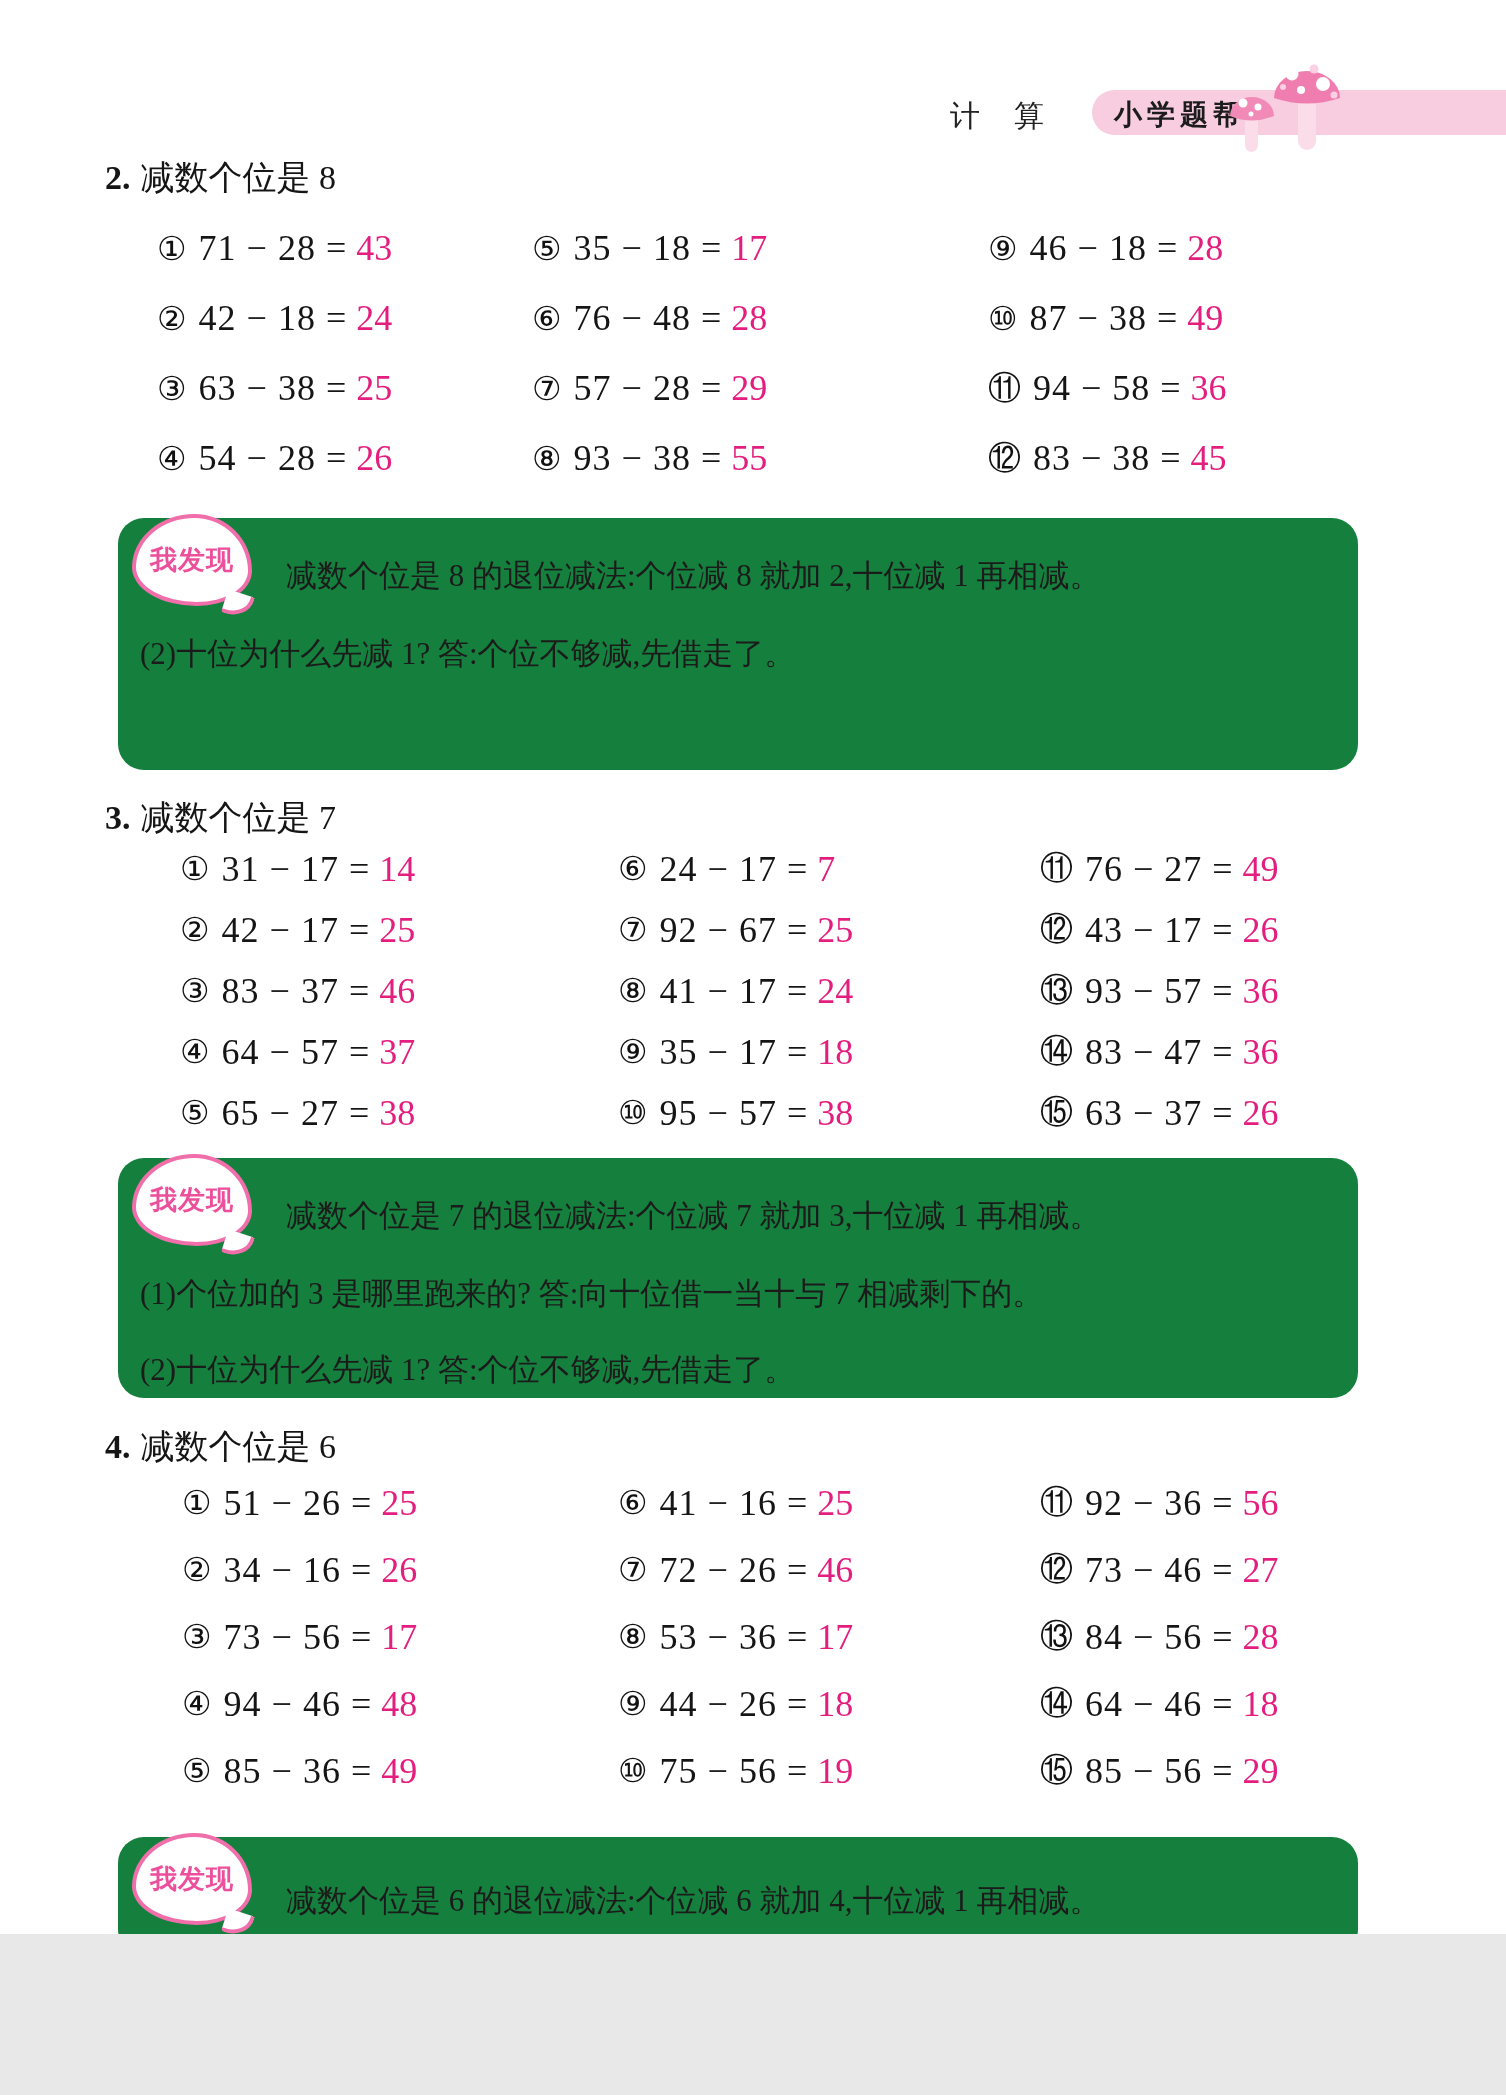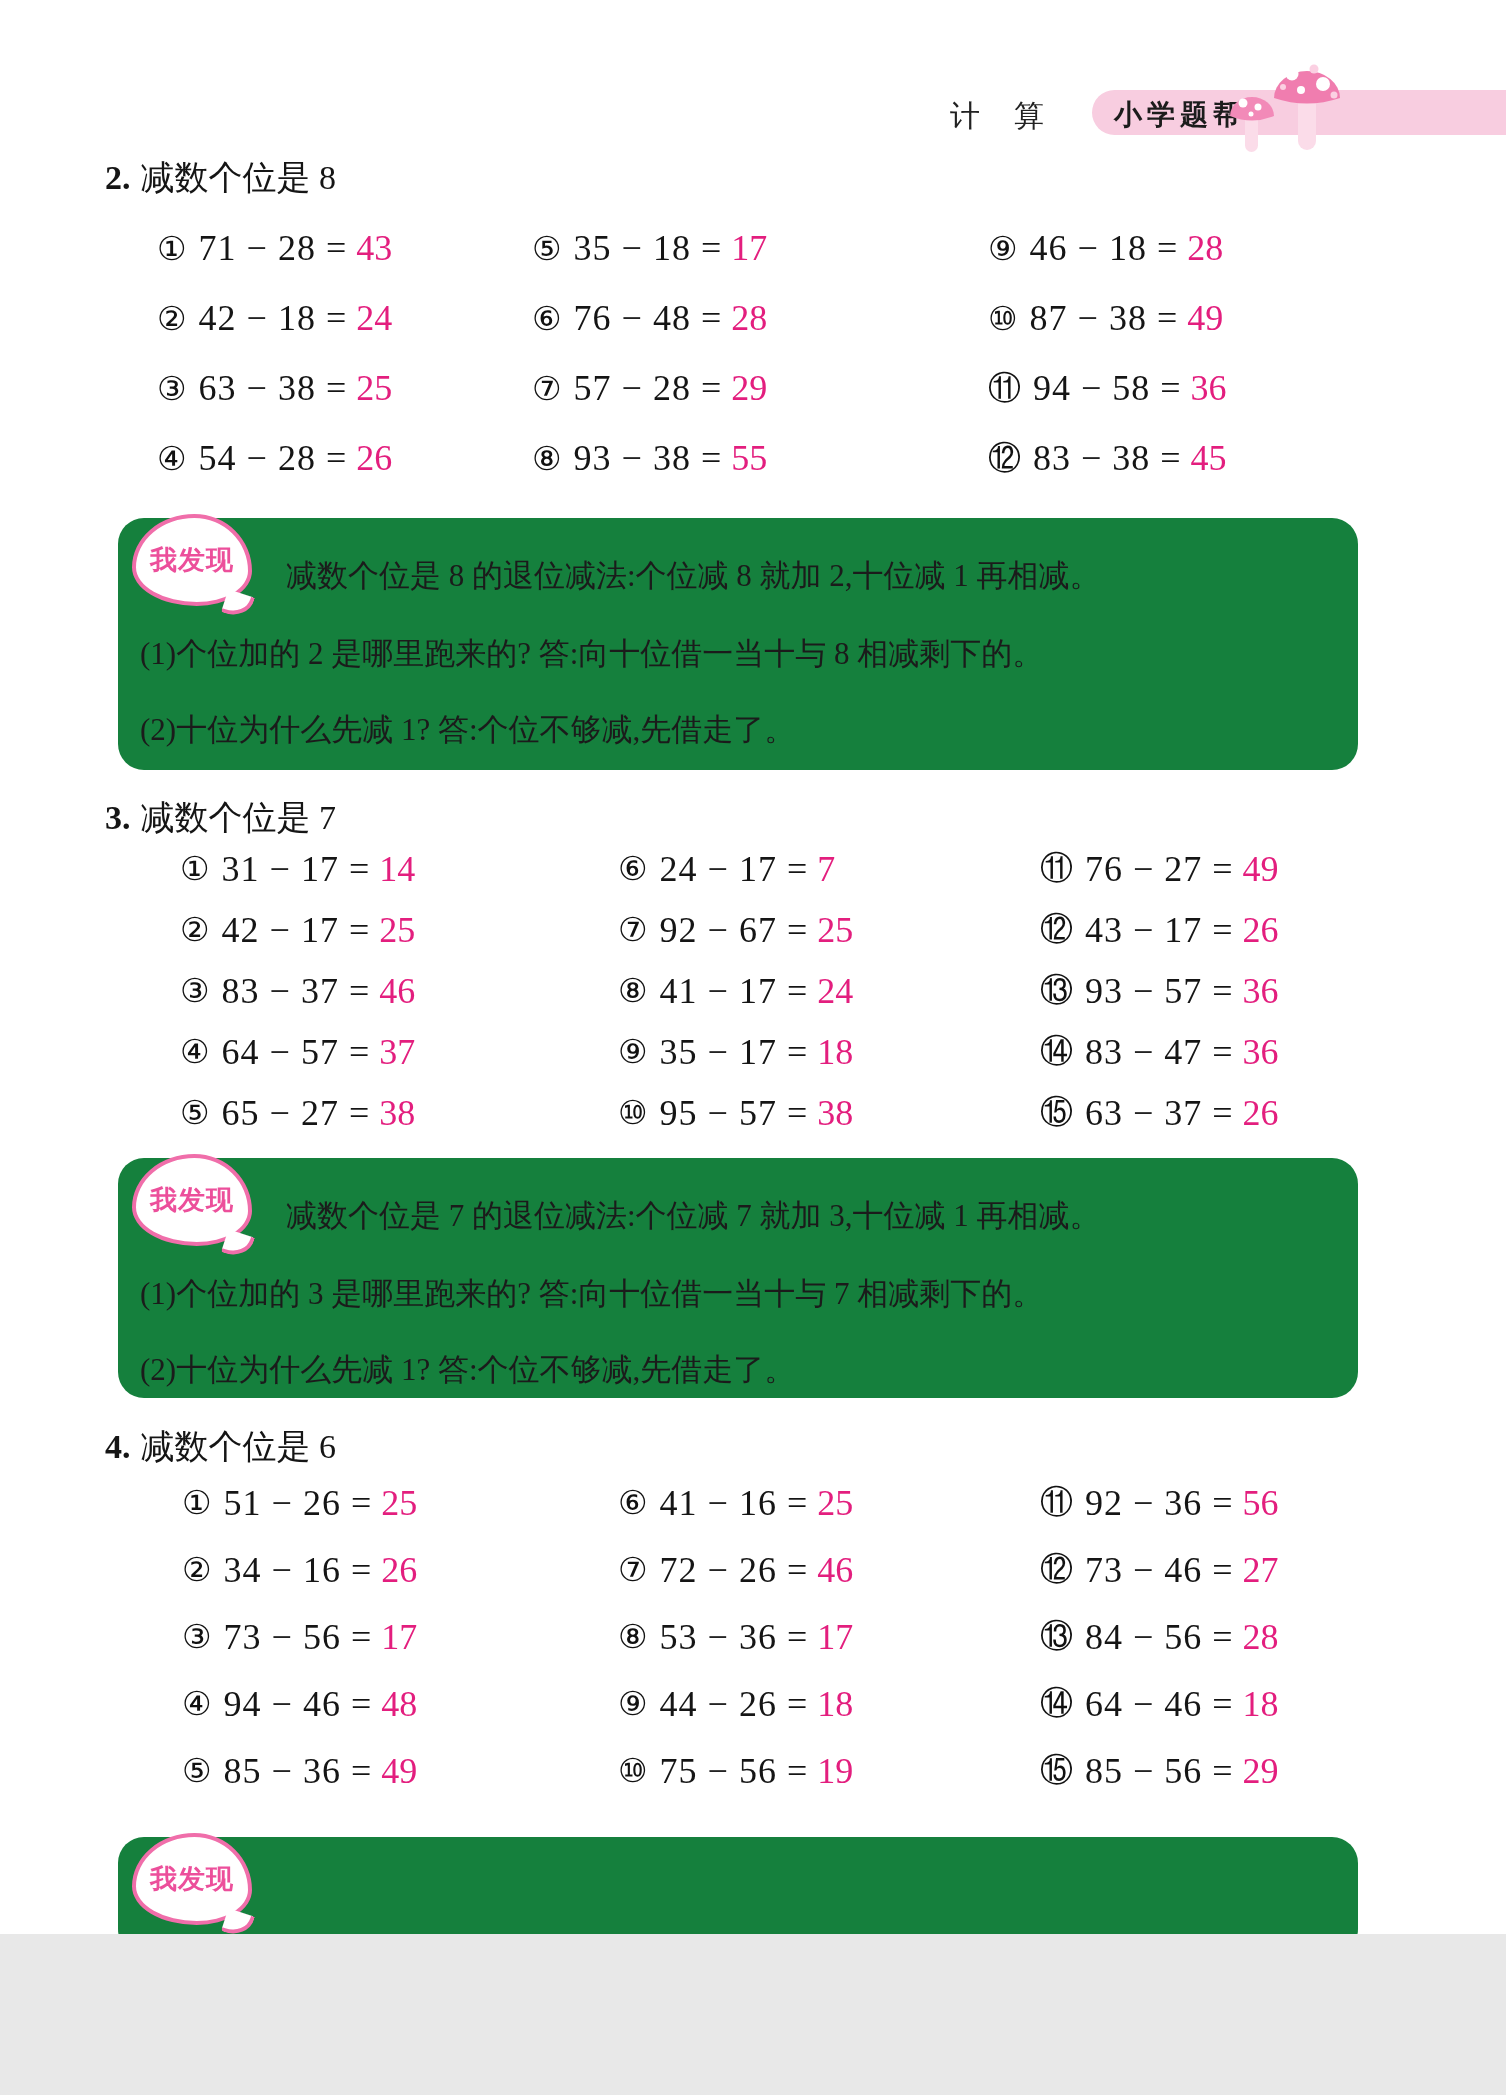--- a/index.html
+++ b/index.html
@@ -182,21 +182,20 @@
         <span class="ans">45</span>
       </div>
     </div>
   <div class="callout co1">
     <div class="badge">
       <span class="badge-label">我发现</span>
     </div>
     <div class="intro">减数个位是 8 的退位减法:个位减 8 就加 2,十位减 1 再相减。</div>
     <div class="lines">
 
-        <div class="cline">(1)个位加的 2 是哪里跑来的? 答:向十位借一当十与 8 相减剩下的。</div>
 
         <div class="cline">(2)十位为什么先减 1? 答:个位不够减,先借走了。</div>
       </div>
   </div>
 
   <div class="sec-title t3">
     <b>3.</b><span>减数个位是 7</span>
   </div>
   <div class="grid g3">
 
@@ -395,20 +394,21 @@
       <div class="prob">
         <span class="circ">⑮</span>
         <span class="expr">85 − 56 =</span>
         <span class="ans">29</span>
       </div>
     </div>
   <div class="callout co3">
     <div class="badge">
       <span class="badge-label">我发现</span>
     </div>
+    <div class="intro">减数个位是 6 的退位减法:个位减 6 就加 4,十位减 1 再相减。</div>
   </div>
 
   <div class="footer">
     <span class="blank"></span><span>年</span><span class="blank"></span><span>月</span><span class="blank"></span><span>日</span><span class="star-group"><span>星级</span><span class="stars">☆☆☆☆☆</span></span>
   </div>
   <div class="page-num">7</div>
 
 </div>
 
 </body></html>

